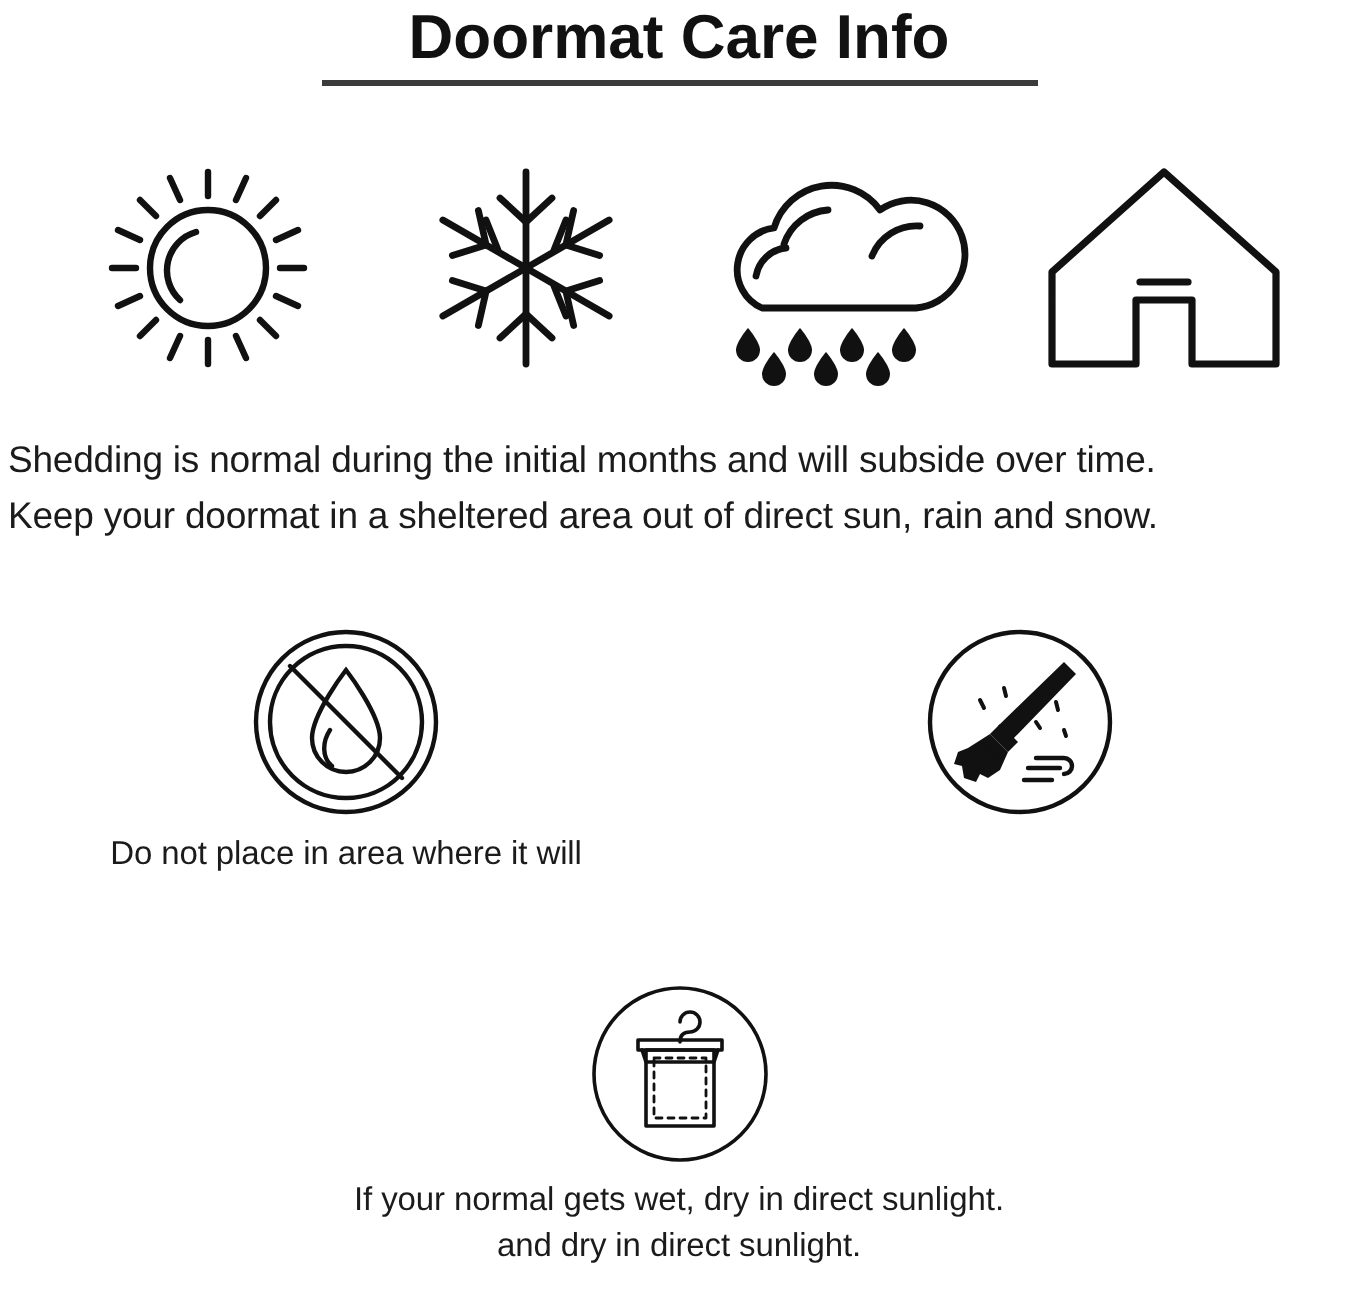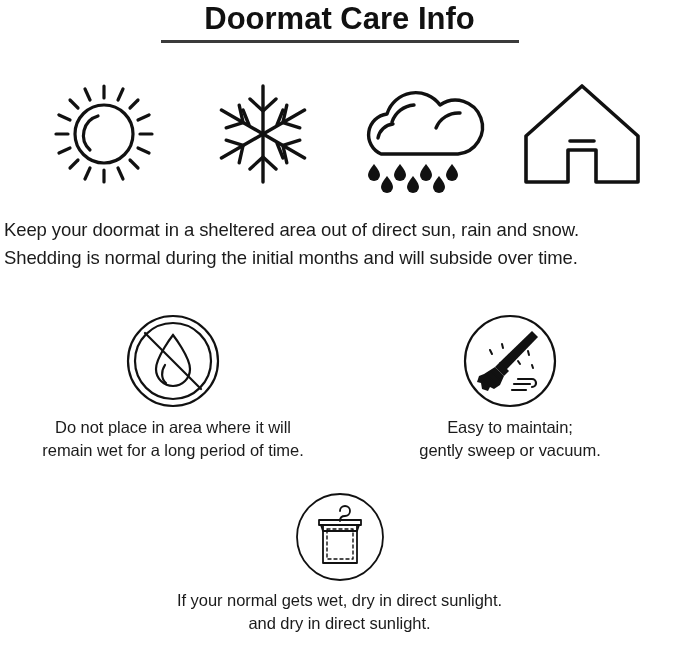--- a/index.html
+++ b/index.html
@@ -211,39 +211,38 @@
   <div class="top-icon ti-house">
     <svg width="150" height="124" viewBox="0 0 150 124" fill="none" stroke="#111111" stroke-width="3.6" stroke-linecap="round" stroke-linejoin="round">
       <path d="M18 64 L74 14 L130 64 L130 110 L88 110 L88 78 L60 78 L60 110 L18 110 Z"></path>
       <line x1="62" y1="69" x2="86" y2="69" stroke-width="3.6"></line>
     </svg>
   </div>
 
 </div>
 
 <div class="lead">
+  <div>Shedding is normal during the initial months and will subside over time.</div>
   <div>Keep your doormat in a sheltered area out of direct sun, rain and snow.</div>
-  <div>Shedding is normal during the initial months and will subside over time.</div>
 </div>
 
 <div class="badge-row">
 
   <div class="badge-col left">
     <div class="badge-icon-wrap">
       <svg width="96" height="96" viewBox="0 0 96 96" fill="none" stroke="#111111" stroke-width="2.2" stroke-linecap="round">
         <circle cx="48" cy="48" r="45"></circle>
         <circle cx="48" cy="48" r="38"></circle>
         <path d="M48 22 C48 22 31 44 31 56 a17 17 0 0 0 34 0 C65 44 48 22 48 22z"></path>
         <path d="M40 52 C36 58 36 66 41 70"></path>
         <line x1="20" y1="20" x2="76" y2="76"></line>
       </svg>
     </div>
     <div class="caption">
       <div>Do not place in area where it will</div>
-      <div>remain wet for a long period of time.</div>
     </div>
   </div>
 
   <div class="badge-col right">
     <div class="badge-icon-wrap">
       <svg width="96" height="96" viewBox="0 0 96 96" fill="none" stroke="#111111" stroke-width="2.2" stroke-linecap="round">
         <circle cx="48" cy="48" r="45"></circle>
         <g stroke="none" fill="#111111">
           <path d="M70 18 L76 24 L44 57 L37 50 Z"></path>
           <path d="M38 49 L47 58 L42 63 L33 54 Z"></path>
@@ -260,24 +259,20 @@
           <path d="M50 77 L64 77"></path>
         </g>
         <g stroke="#111111" stroke-width="2" stroke-linecap="round">
           <line x1="28" y1="37" x2="30" y2="41"></line>
           <line x1="40" y1="31" x2="41" y2="35"></line>
           <line x1="66" y1="38" x2="67" y2="42"></line>
           <line x1="56" y1="48" x2="58" y2="51"></line>
           <line x1="70" y1="52" x2="71" y2="55"></line>
         </g>
       </svg>
-    </div>
-    <div class="caption">
-      <div>Easy to maintain;</div>
-      <div>gently sweep or vacuum.</div>
     </div>
   </div>
 
 </div>
 
 <div class="bottom-block">
   <div class="bottom-icon-wrap">
     <svg width="92" height="92" viewBox="0 0 92 92" fill="none" stroke="#111111" stroke-width="1.8" stroke-linecap="round" stroke-linejoin="round">
       <circle cx="46" cy="46" r="43"></circle>
       <path d="M46 20 a5 5 0 1 1 5 5 q-5 0 -5 5"></path>

